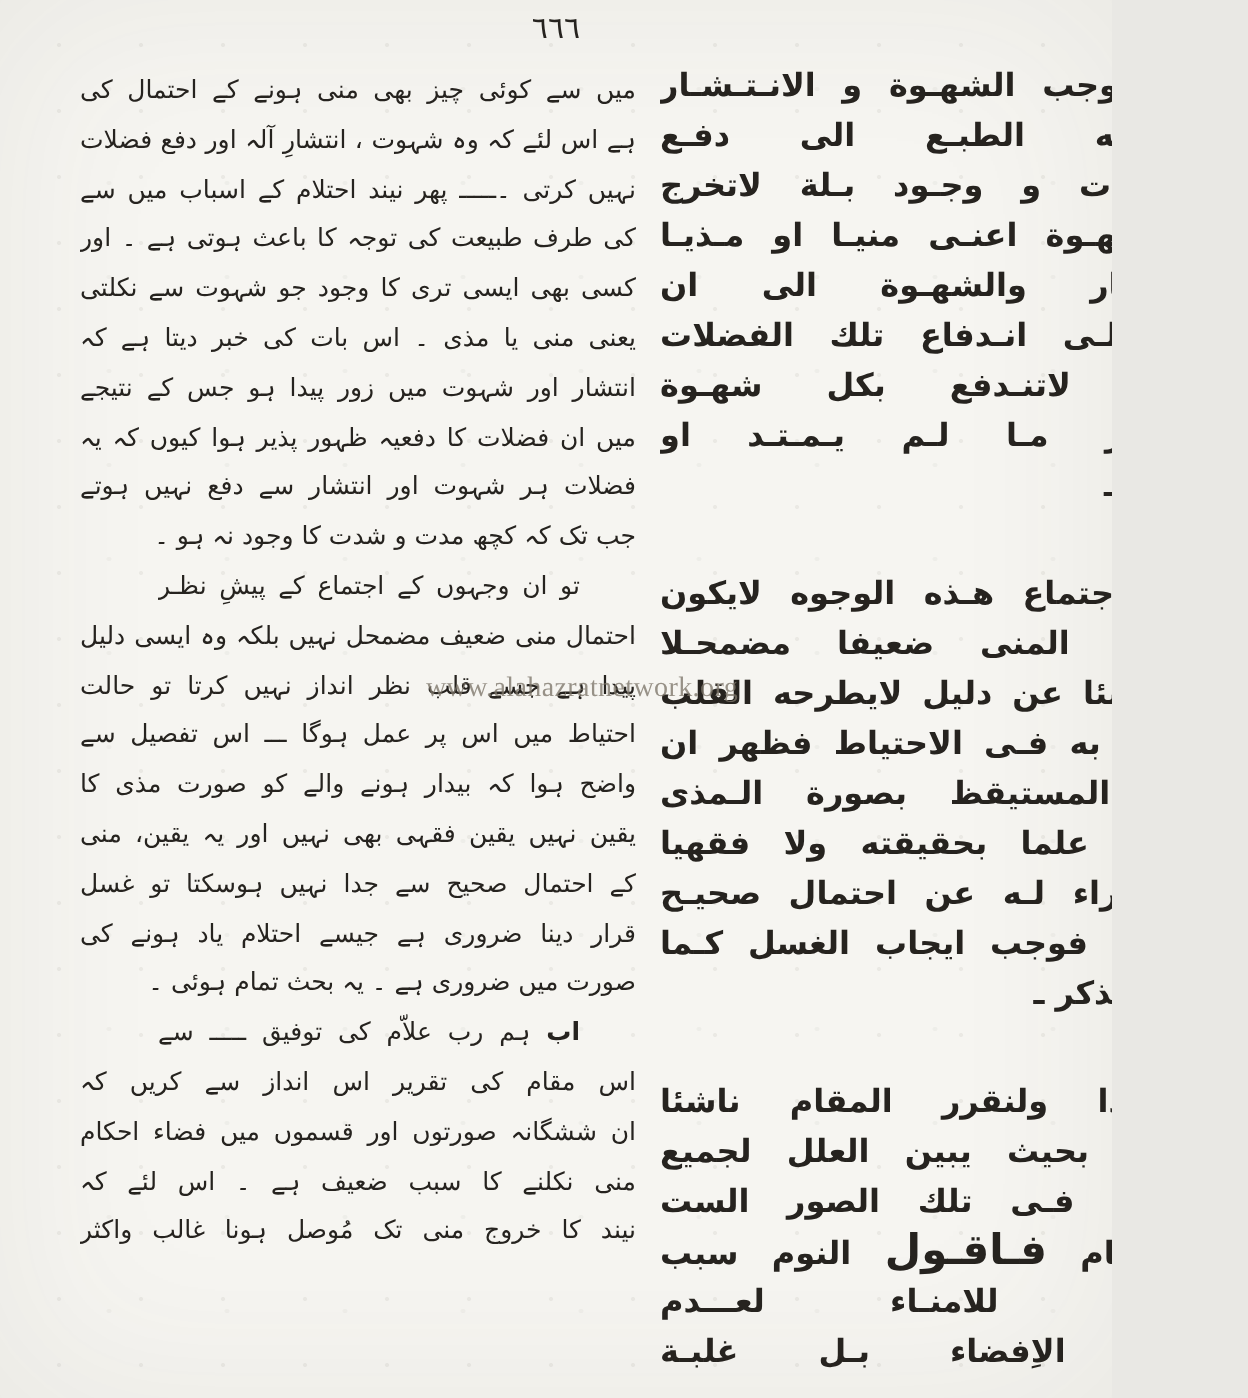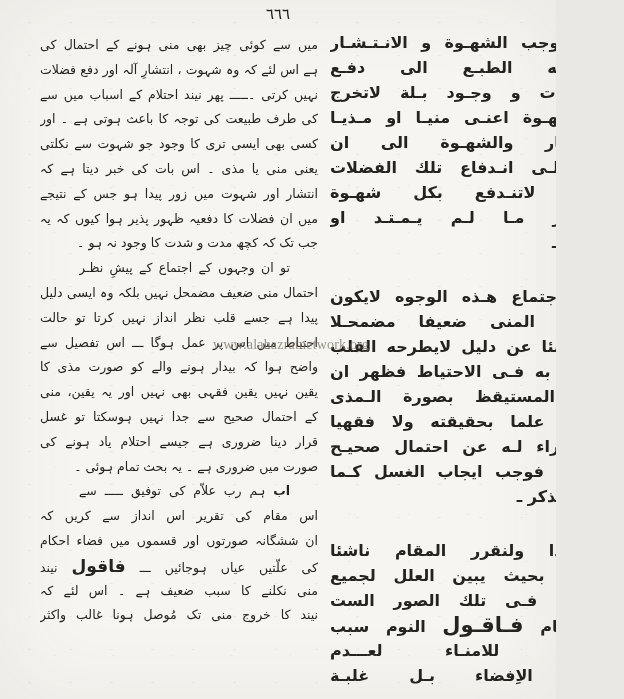--- a/index.html
+++ b/index.html
@@ -92,32 +92,32 @@
 
   <div class="col col-urdu" id="col-urdu">
       <div class="line just"><span>میں سے کوئی چیز بھی منی ہونے کے احتمال کی بالکل نفی</span></div>
       <div class="line just"><span>ہے اس لئے کہ وہ شہوت ، انتشارِ آلہ اور دفع فضلات</span></div>
       <div class="line just"><span>نہیں کرتی ۔ـــــ پھر نیند احتلام کے اسباب میں سے</span></div>
       <div class="line just"><span>کی طرف طبیعت کی توجہ کا باعث ہوتی ہے ۔ اور</span></div>
       <div class="line just"><span>کسی بھی ایسی تری کا وجود جو شہوت سے نکلتی ہے ـــــ</span></div>
       <div class="line just"><span>یعنی منی یا مذی ۔ اس بات کی خبر دیتا ہے کہ</span></div>
       <div class="line just"><span>انتشار اور شہوت میں زور پیدا ہو جس کے نتیجے</span></div>
       <div class="line just"><span>میں ان فضلات کا دفعیہ ظہور پذیر ہوا کیوں کہ یہ</span></div>
+      <div class="line just"><span>فضلات ہر شہوت اور انتشار سے دفع نہیں ہوتے</span></div>
       <div class="line end"><span>جب تک کہ کچھ مدت و شدت کا وجود نہ ہو ۔</span></div>
       <div class="line just indent"><span>تو ان وجہوں کے اجتماع کے پیشِ نظـر</span></div>
       <div class="line just"><span>احتمال منی ضعیف مضمحل نہیں بلکہ وہ ایسی دلیل سے</span></div>
       <div class="line just"><span>پیدا ہے جسے قلب نظر انداز نہیں کرتا تو حالت</span></div>
       <div class="line just"><span>احتیاط میں اس پر عمل ہوگا ـــ اس تفصیل سے</span></div>
       <div class="line just"><span>واضح ہوا کہ بیدار ہونے والے کو صورت مذی کا</span></div>
       <div class="line just"><span>یقین نہیں یقین فقہی بھی نہیں اور یہ یقین، منی ہونے</span></div>
       <div class="line just"><span>کے احتمال صحیح سے جدا نہیں ہوسکتا تو غسل واجب</span></div>
       <div class="line just"><span>قرار دینا ضروری ہے جیسے احتلام یاد ہونے کی</span></div>
       <div class="line end"><span>صورت میں ضروری ہے ۔ یہ بحث تمام ہوئی ۔</span></div>
       <div class="line just indent"><span class="em">اب</span><span> ہم رب علاّم کی توفیق ـــــ سے</span></div>
       <div class="line just"><span>اس مقام کی تقریر اس انداز سے کریں کہ</span></div>
       <div class="line just"><span>ان ششگانہ صورتوں اور قسموں میں فضاء احکام</span></div>
-      <div class="line just"><span>کی علّتیں عیاں ہوجائیں ـــ </span><span class="em-big">فاقول</span><span> نیند</span></div>
       <div class="line just"><span>منی نکلنے کا سبب ضعیف ہے ۔ اس لئے کہ</span></div>
       <div class="line just"><span>نیند کا خروج منی تک مُوصل ہونا غالب واکثر</span></div>
     </div>
 
   <div class="watermark">www.alahazratnetwork.org</div>
 </div>
 
 </body></html>

